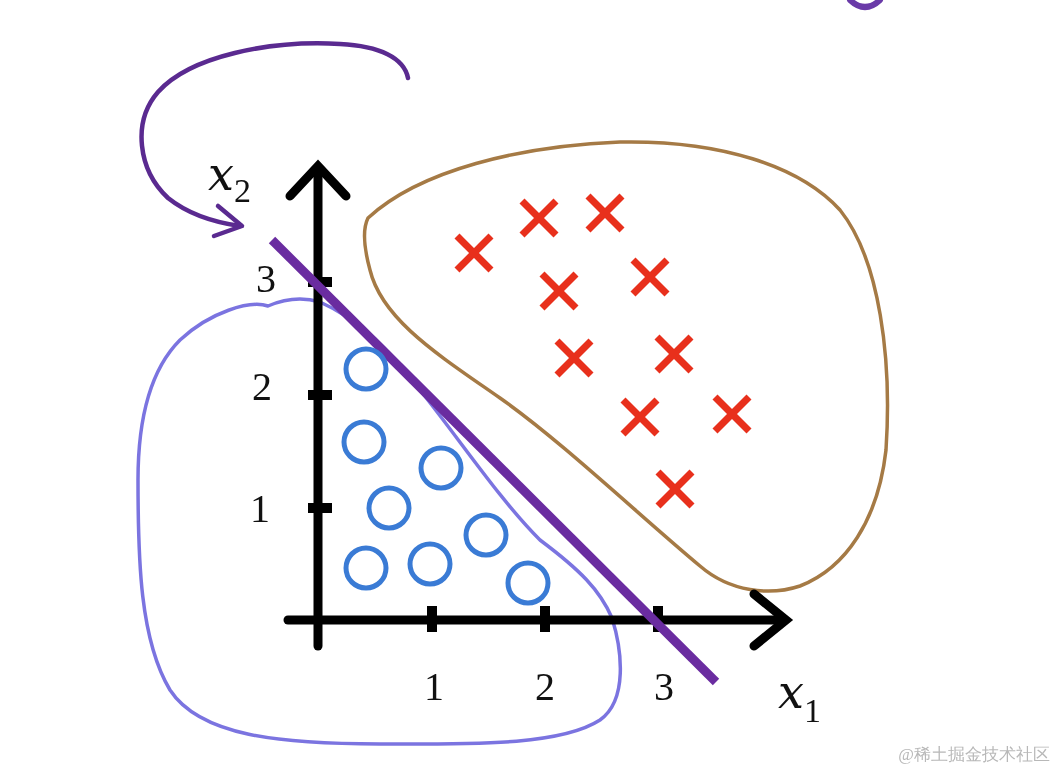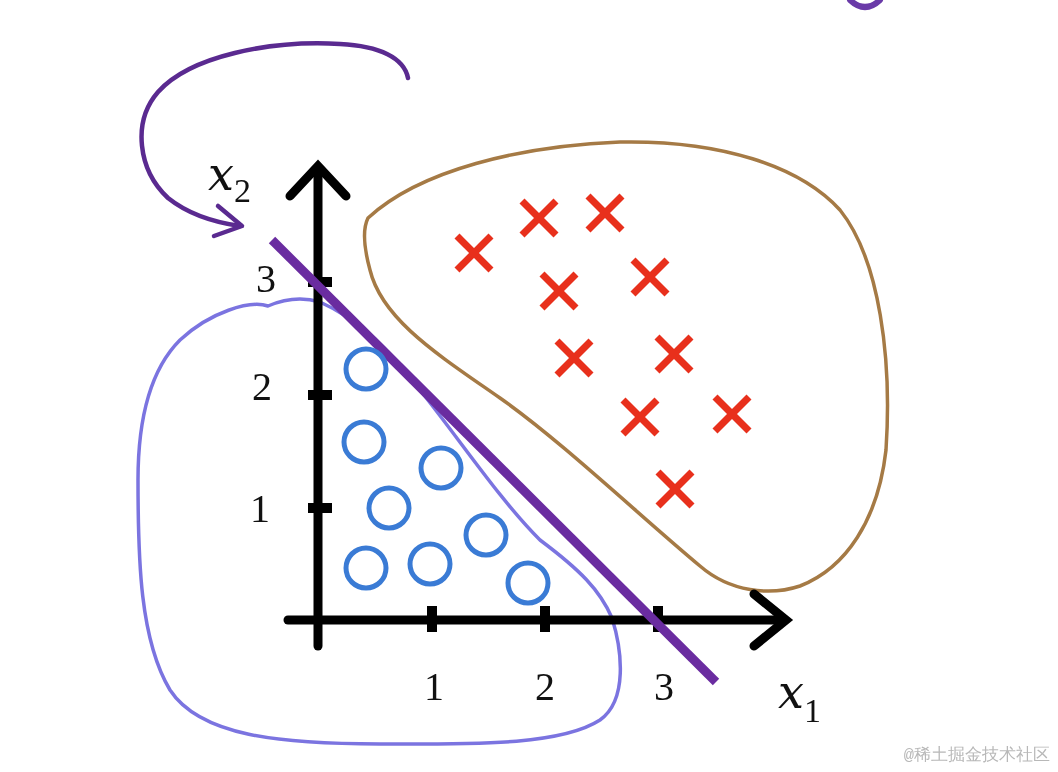--- a/index.html
+++ b/index.html
@@ -2,21 +2,21 @@
 <html><head>
 <meta charset="utf-8">
 <style>
   html, body { margin: 0; padding: 0; background: #ffffff; }
   body { width: 1058px; height: 772px; position: relative; overflow: hidden;
          font-family: "Liberation Serif", "DejaVu Serif", serif; }
   #plot { position: absolute; left: 0; top: 0; width: 1058px; height: 772px; }
   .tick-label { font-family: "Liberation Serif", "DejaVu Serif", serif; font-size: 40px; fill: #111; }
   .axis-label { font-family: "DejaVu Serif", "Liberation Serif", serif; font-style: italic; font-size: 46px; fill: #111; }
   .axis-sub { font-family: "Liberation Serif", "DejaVu Serif", serif; font-size: 34px; fill: #111; }
-  .watermark { position: absolute; right: 8px; bottom: 6px; font-family: Liberation Mono, monospace;
+  .watermark { position: absolute; right: 8px; bottom: 6px; font-family: Liberation Serif, serif;
                font-size: 17px; color: #b8b8b8; }
 </style>
 </head>
 <body>
 
 <svg id="plot" viewBox="0 0 1058 772" xmlns="http://www.w3.org/2000/svg">
 
   <path d="M850 0 Q865 14 880 0" fill="none" stroke="#6a3aa8" stroke-width="6" stroke-linecap="round"></path>
 
   <g fill="none" stroke="#5a2a90" stroke-width="4.5" stroke-linecap="round" stroke-linejoin="round">

